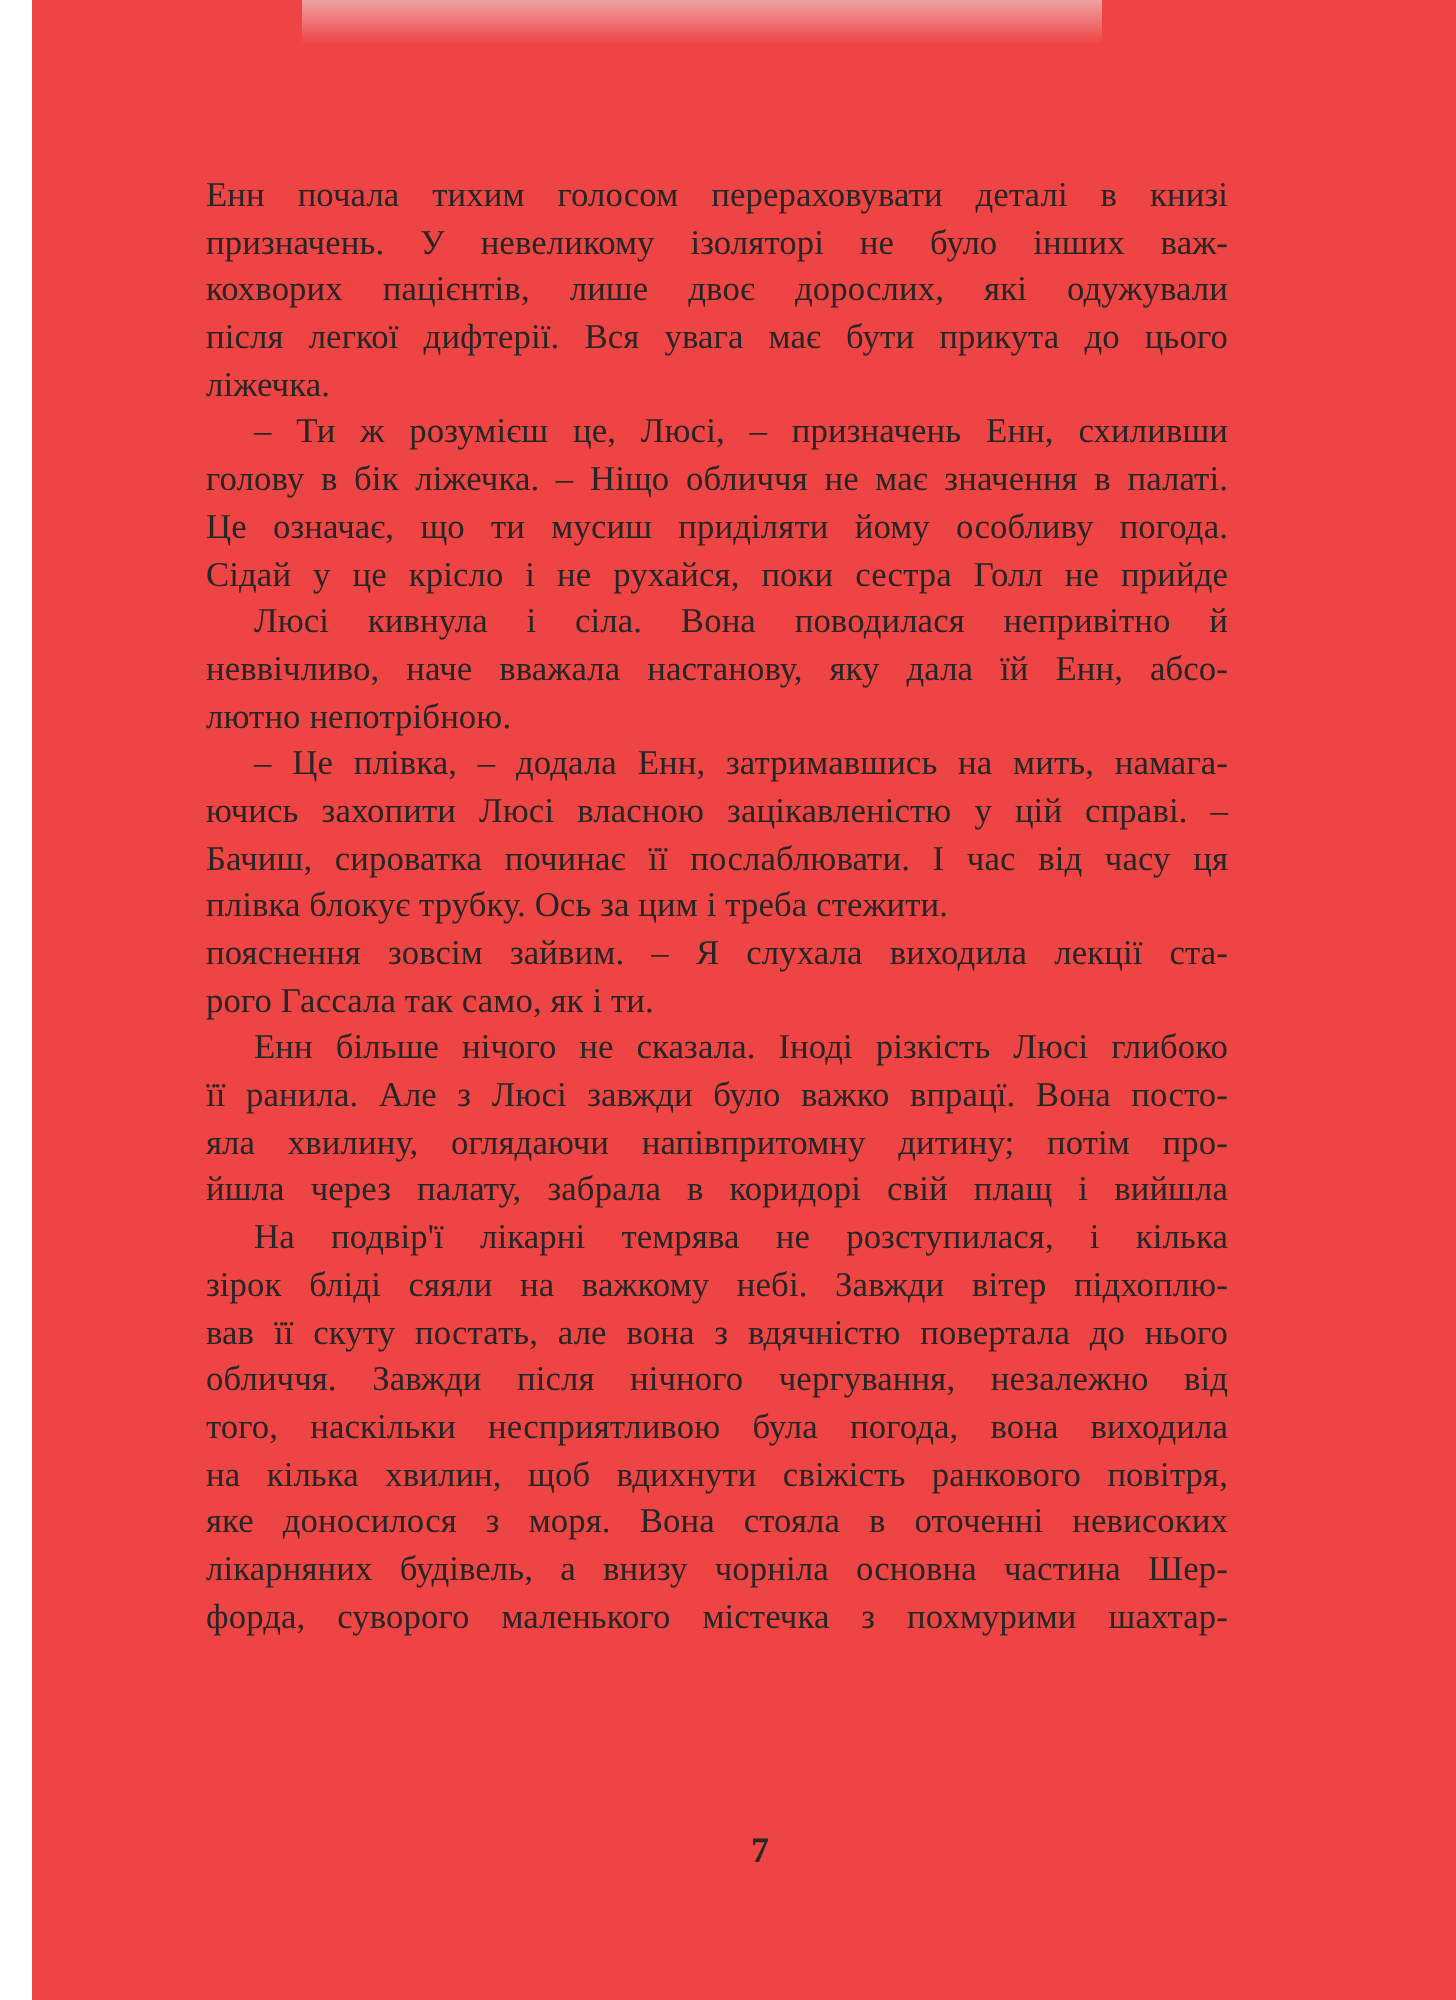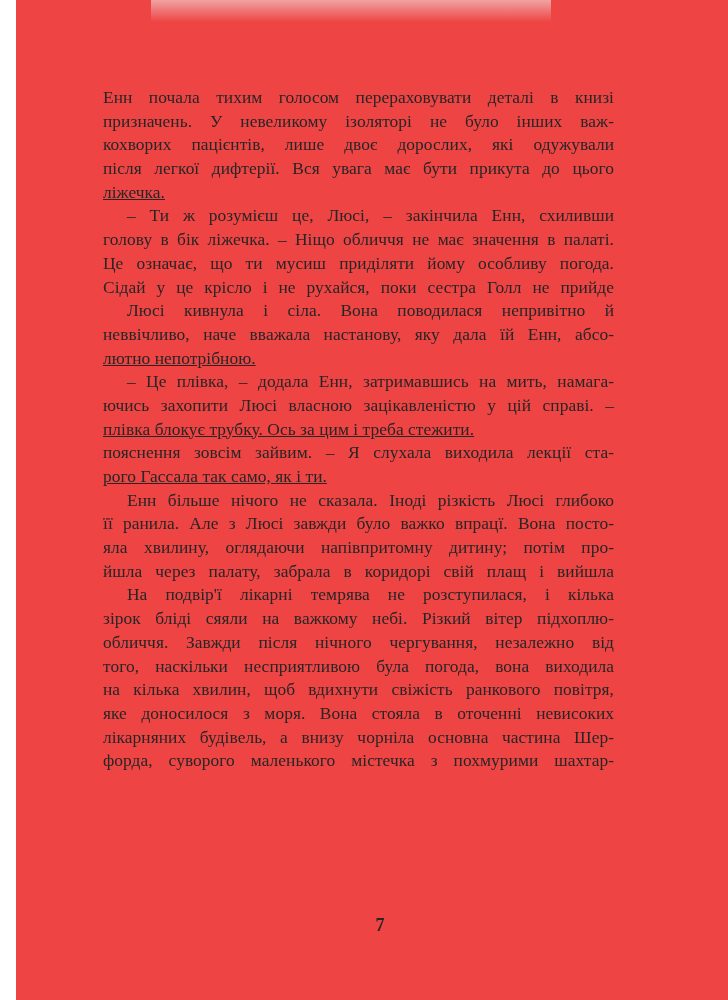--- a/index.html
+++ b/index.html
@@ -43,21 +43,20 @@
     }
     .line {
       display: block;
       height: 23.7px;
       white-space: nowrap;
       text-align: justify;
       text-align-last: justify;
     }
     .line.last {
       text-align-last: left;
-      text-decoration: underline;
     }
     .line.indent {
       padding-left: 24px;
     }
     .page-number {
       position: absolute;
       top: 915px;
       left: 0;
       width: 728px;
       text-align: center;
@@ -75,48 +74,50 @@
 
   <div class="text-block" id="text-block">
       <div class="paragraph">
         <span class="line">Енн почала тихим голосом перераховувати деталі в книзі</span>
         <span class="line">призначень. У невеликому ізоляторі не було інших важ-</span>
         <span class="line">кохворих пацієнтів, лише двоє дорослих, які одужували</span>
         <span class="line">після легкої дифтерії. Вся увага має бути прикута до цього</span>
         <span class="line last">ліжечка.</span>
       </div>
       <div class="paragraph">
-        <span class="line indent">– Ти ж розумієш це, Люсі, – закінчила Енн, схиливши</span>
+        <span class="line indent">– Ти ж розумієш це, Люсі, – призначень Енн, схиливши</span>
         <span class="line">голову в бік ліжечка. – Ніщо обличчя не має значення в палаті.</span>
         <span class="line">Це означає, що ти мусиш приділяти йому особливу погода.</span>
         <span class="line">Сідай у це крісло і не рухайся, поки сестра Голл не прийде</span>
       </div>
       <div class="paragraph">
         <span class="line indent">Люсі кивнула і сіла. Вона поводилася непривітно й</span>
         <span class="line">неввічливо, наче вважала настанову, яку дала їй Енн, абсо-</span>
         <span class="line last">лютно непотрібною.</span>
       </div>
       <div class="paragraph">
         <span class="line indent">– Це плівка, – додала Енн, затримавшись на мить, намага-</span>
         <span class="line">ючись захопити Люсі власною зацікавленістю у цій справі. –</span>
+        <span class="line">Бачиш, сироватка починає її послаблювати. І час від часу ця</span>
         <span class="line last">плівка блокує трубку. Ось за цим і треба стежити.</span>
       </div>
       <div class="paragraph">
         <span class="line">пояснення зовсім зайвим. – Я слухала виходила лекції ста-</span>
         <span class="line last">рого Гассала так само, як і ти.</span>
       </div>
       <div class="paragraph">
         <span class="line indent">Енн більше нічого не сказала. Іноді різкість Люсі глибоко</span>
         <span class="line">її ранила. Але з Люсі завжди було важко впрацї. Вона посто-</span>
         <span class="line">яла хвилину, оглядаючи напівпритомну дитину; потім про-</span>
         <span class="line">йшла через палату, забрала в коридорі свій плащ і вийшла</span>
       </div>
       <div class="paragraph">
         <span class="line indent">На подвір'ї лікарні темрява не розступилася, і кілька</span>
-        <span class="line">зірок бліді сяяли на важкому небі. Різкий вітер підхоплю-</span>
+        <span class="line">зірок бліді сяяли на важкому небі. Завжди вітер підхоплю-</span>
+        <span class="line">вав її скуту постать, але вона з вдячністю повертала до нього</span>
         <span class="line">обличчя. Завжди після нічного чергування, незалежно від</span>
         <span class="line">того, наскільки несприятливою була погода, вона виходила</span>
         <span class="line">на кілька хвилин, щоб вдихнути свіжість ранкового повітря,</span>
         <span class="line">яке доносилося з моря. Вона стояла в оточенні невисоких</span>
         <span class="line">лікарняних будівель, а внизу чорніла основна частина Шер-</span>
         <span class="line">форда, суворого маленького містечка з похмурими шахтар-</span>
       </div>
     </div>
 
   <div class="page-number">7</div>

